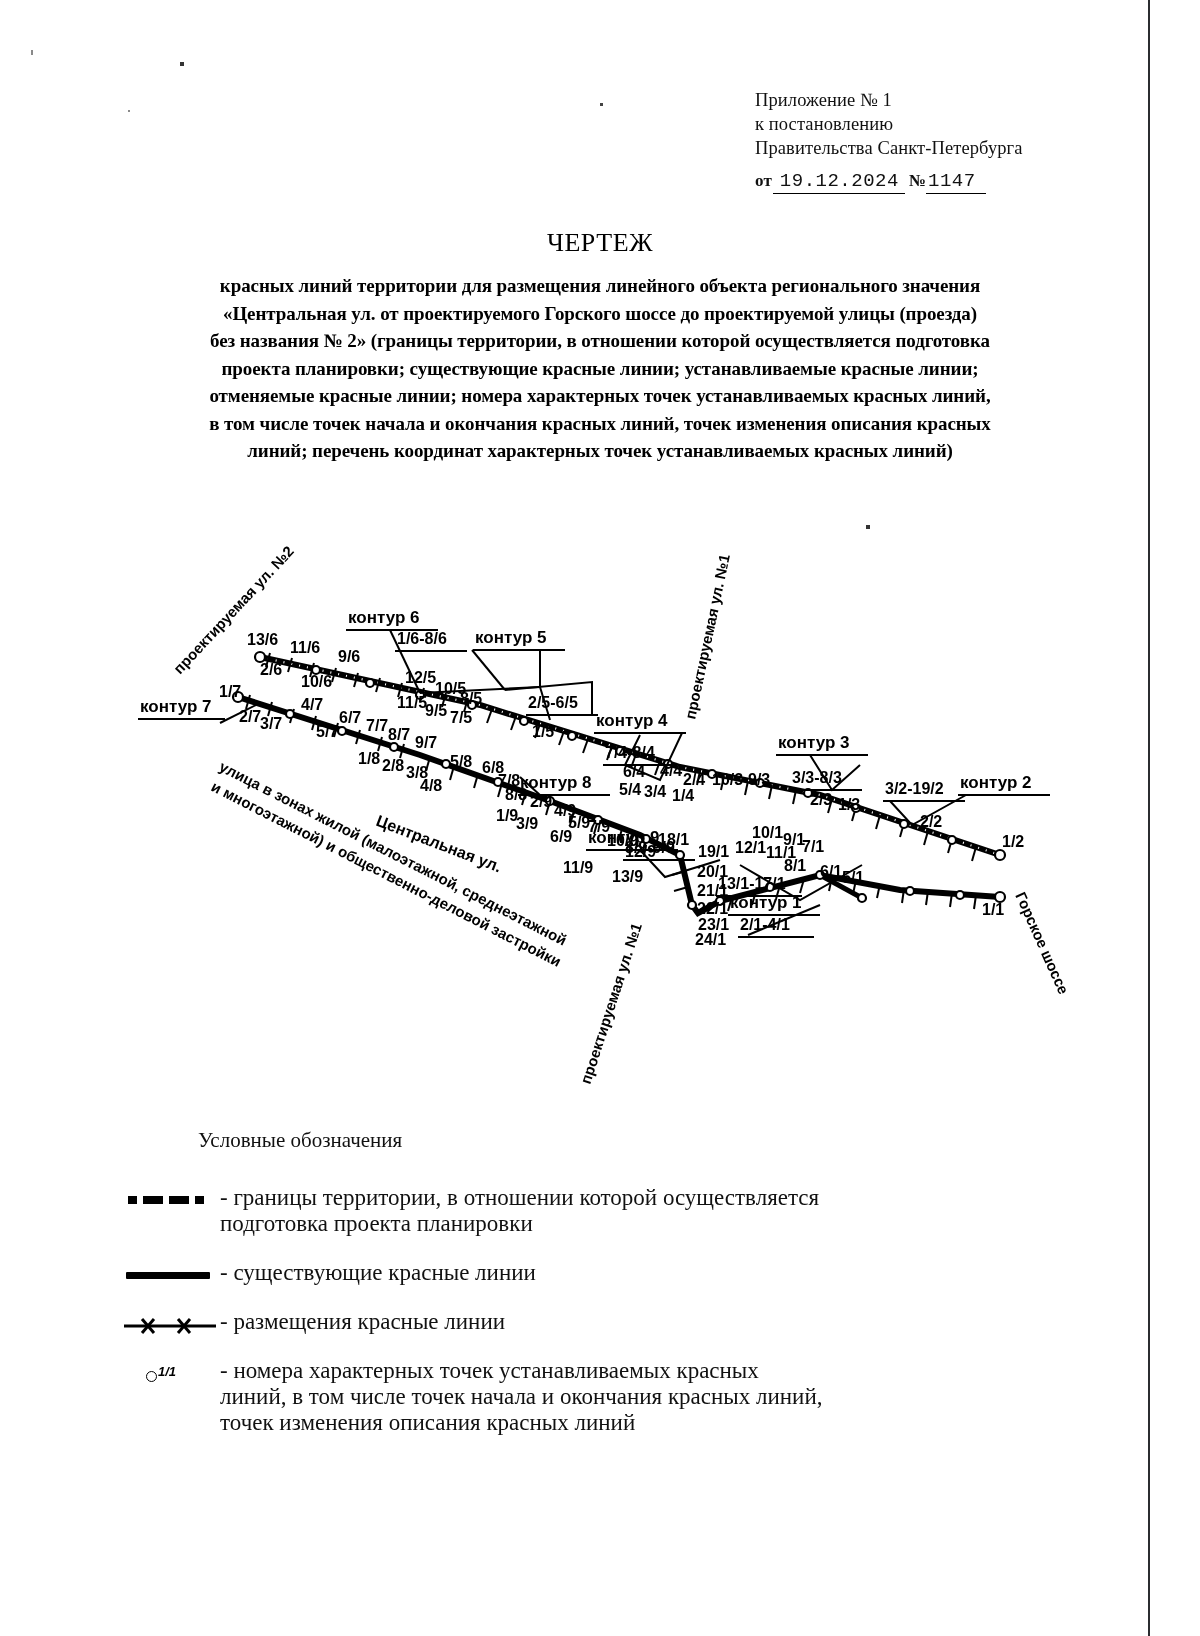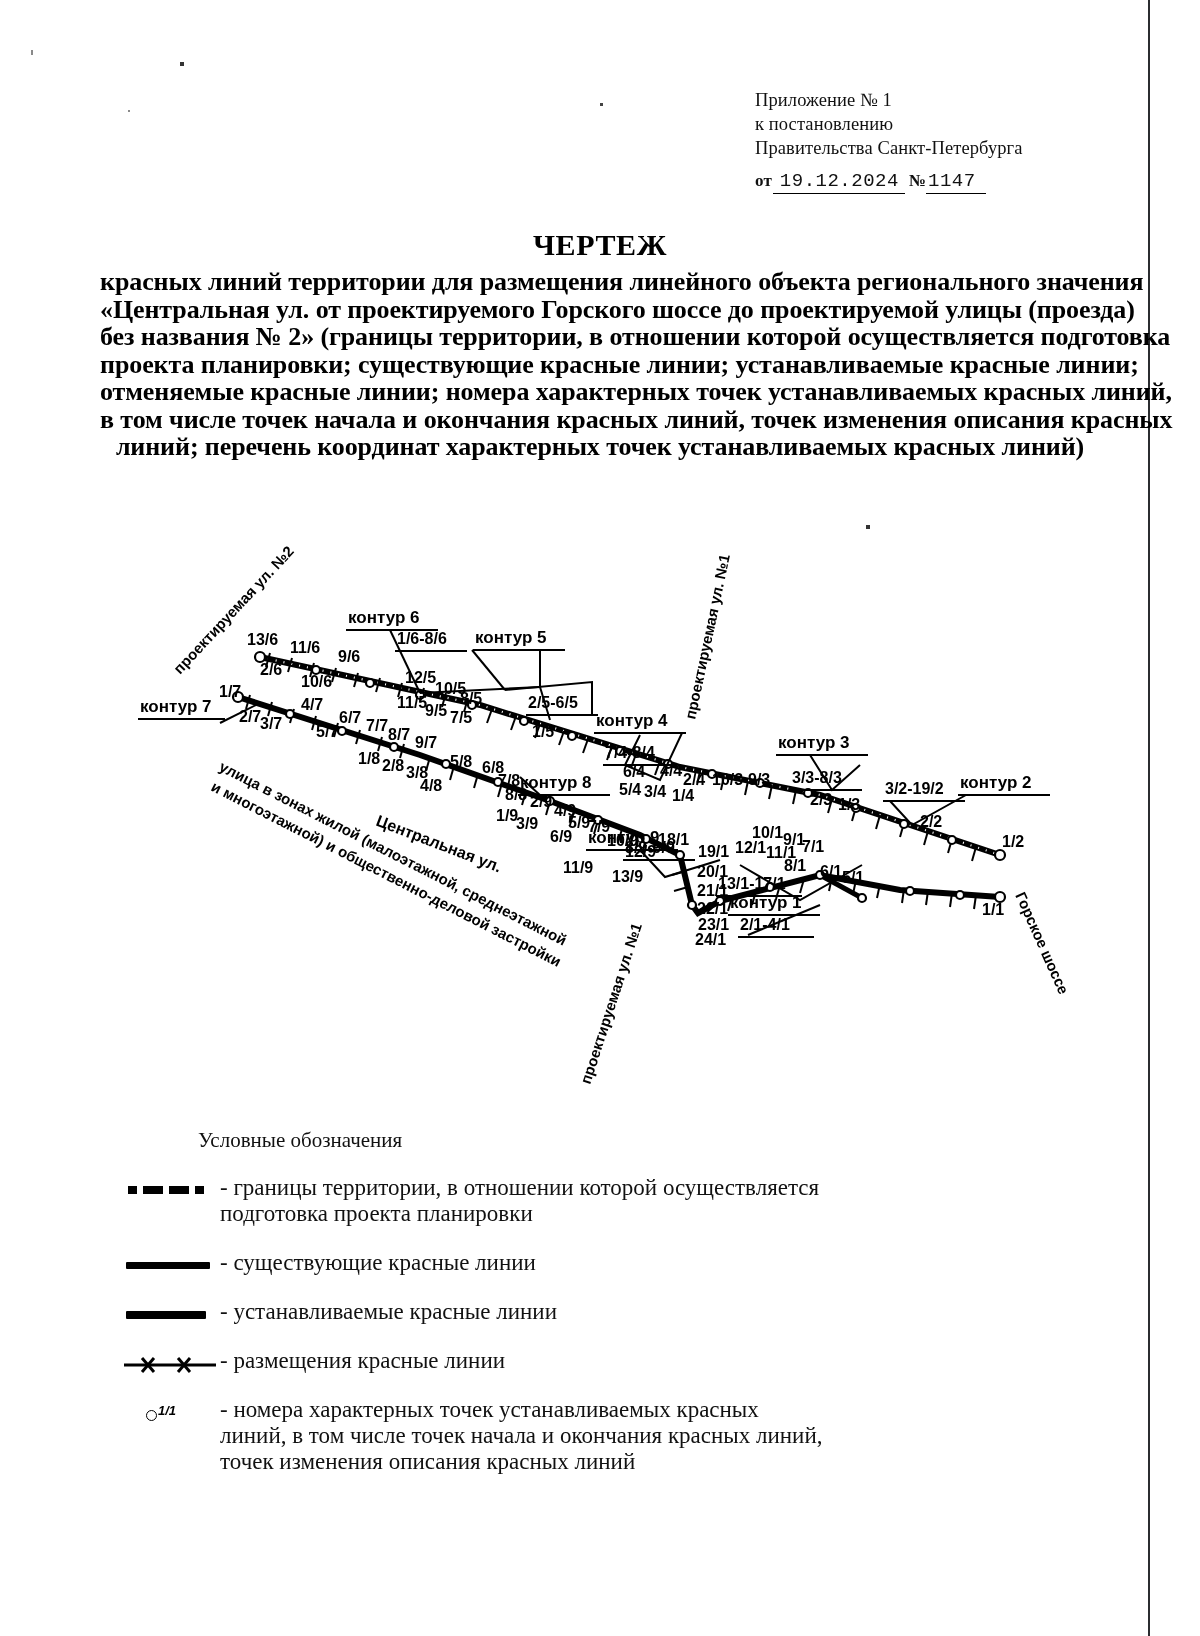--- a/index.html
+++ b/index.html
@@ -36,37 +36,37 @@
     border-bottom:1.6px solid #000;
     padding:0 2px; min-width:56px;margin-top:8px;
   }
 
   
   .title-wrap {
     position:absolute; left:100px; top:228px; width:1000px;
     text-align:center;
   }
   .title-main {
-    font-weight:700; font-size:30px; letter-spacing:.6px;
-    margin-bottom:6px;
+    font-weight:400; font-size:26px; letter-spacing:.6px;
+    margin-bottom:14px;
   }
   .title-body {
-    font-weight:700; font-size:26px; line-height:27.5px;
+    font-weight:700; font-size:19px; line-height:27.5px;
     letter-spacing:-.1px;
   }
   .title-body span { display:block; white-space:nowrap; }
 
   
   .map { position:absolute; left:120px; top:505px; width:960px; height:620px; }
   .map svg { display:block; }
 
   
   .legend { position:absolute; left:120px; top:1128px; width:900px; }
   .legend-title {
-    font-size:21px; margin-left:78px; margin-bottom:22px; color:#111;
+    font-size:21px; margin-left:78px; margin-bottom:32px; color:#111;
   }
   .leg-row { display:flex; align-items:flex-start; margin-bottom:23px; }
   .leg-sym { width:100px; flex:0 0 100px; position:relative; height:26px; }
   .leg-txt { font-size:23px; line-height:26px; color:#111; }
 
   .sym-dash { position:absolute; top:11px; left:8px; display:flex; align-items:center; gap:6px; }
   .sym-dash i { display:block; height:8px; background:#000; }
   .sym-dash i.s { width:9px; }
   .sym-dash i.l { width:20px; }
 
@@ -446,28 +446,20 @@
 
     <div class="leg-row">
       <div class="leg-sym">
         <div class="sym-solid"></div>
       </div>
       <div class="leg-txt">
         - существующие красные линии
       </div>
     </div>
 
-    <div class="leg-row">
-      <div class="leg-sym">
-        <div class="sym-solid2"></div>
-      </div>
-      <div class="leg-txt">
-        - устанавливаемые красные линии
-      </div>
-    </div>
 
     <div class="leg-row">
       <div class="leg-sym">
         <svg class="sym-x" viewBox="0 0 96 18" xmlns="http://www.w3.org/2000/svg">
           <line x1="2" y1="9" x2="94" y2="9" stroke="#000" stroke-width="3"></line>
           <line x1="20" y1="2" x2="32" y2="16" stroke="#000" stroke-width="3"></line>
           <line x1="32" y1="2" x2="20" y2="16" stroke="#000" stroke-width="3"></line>
           <line x1="56" y1="2" x2="68" y2="16" stroke="#000" stroke-width="3"></line>
           <line x1="68" y1="2" x2="56" y2="16" stroke="#000" stroke-width="3"></line>
         </svg>

